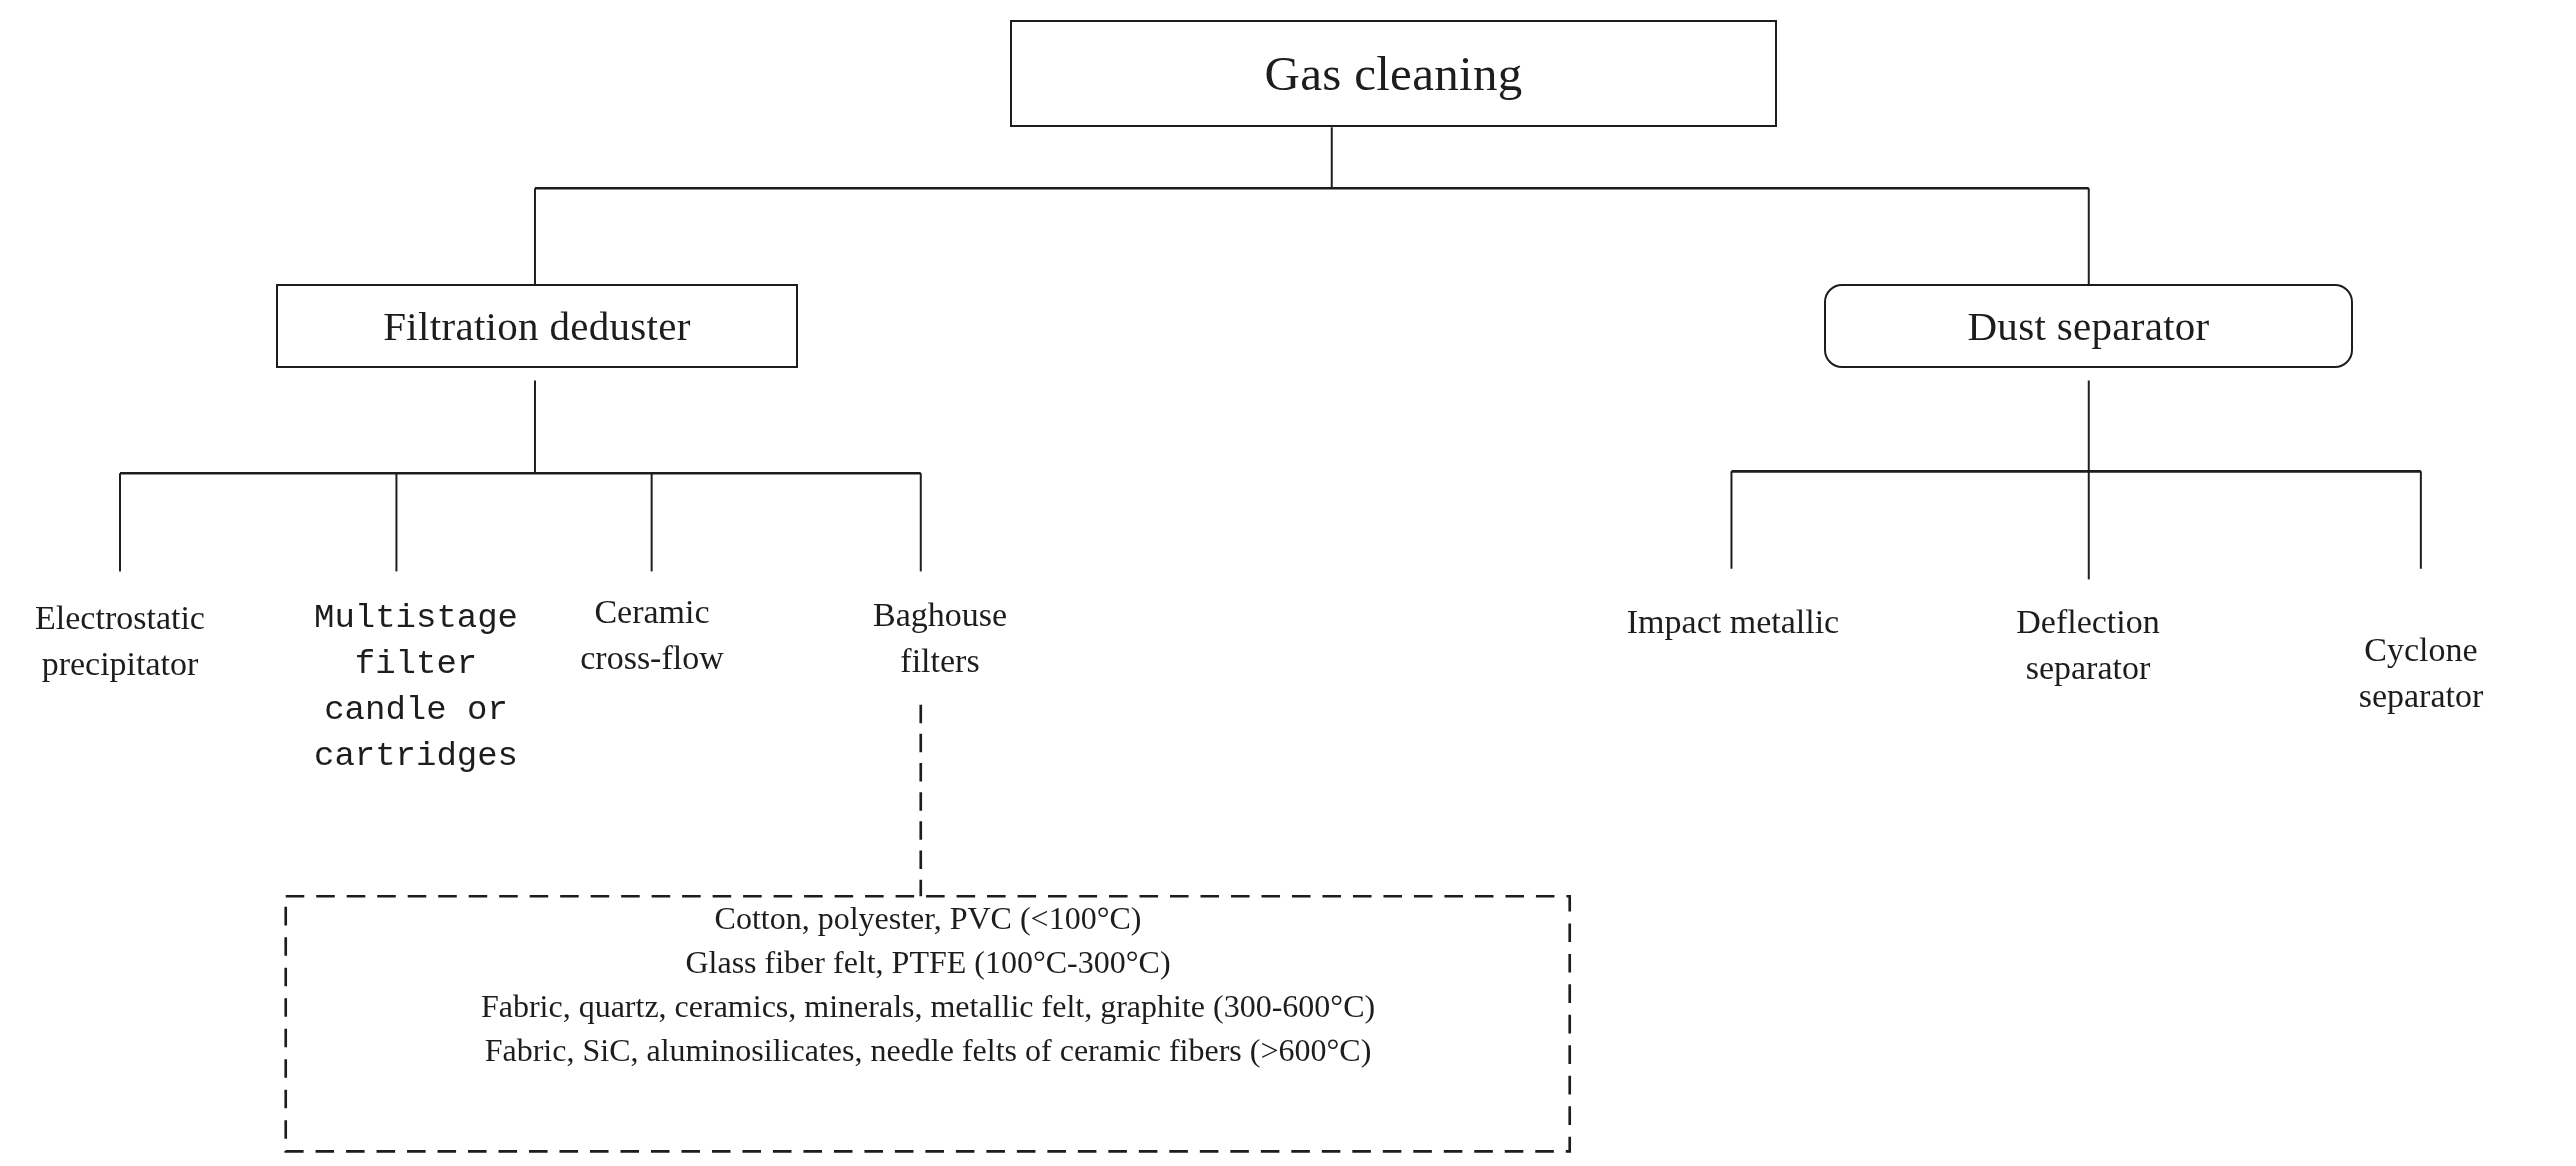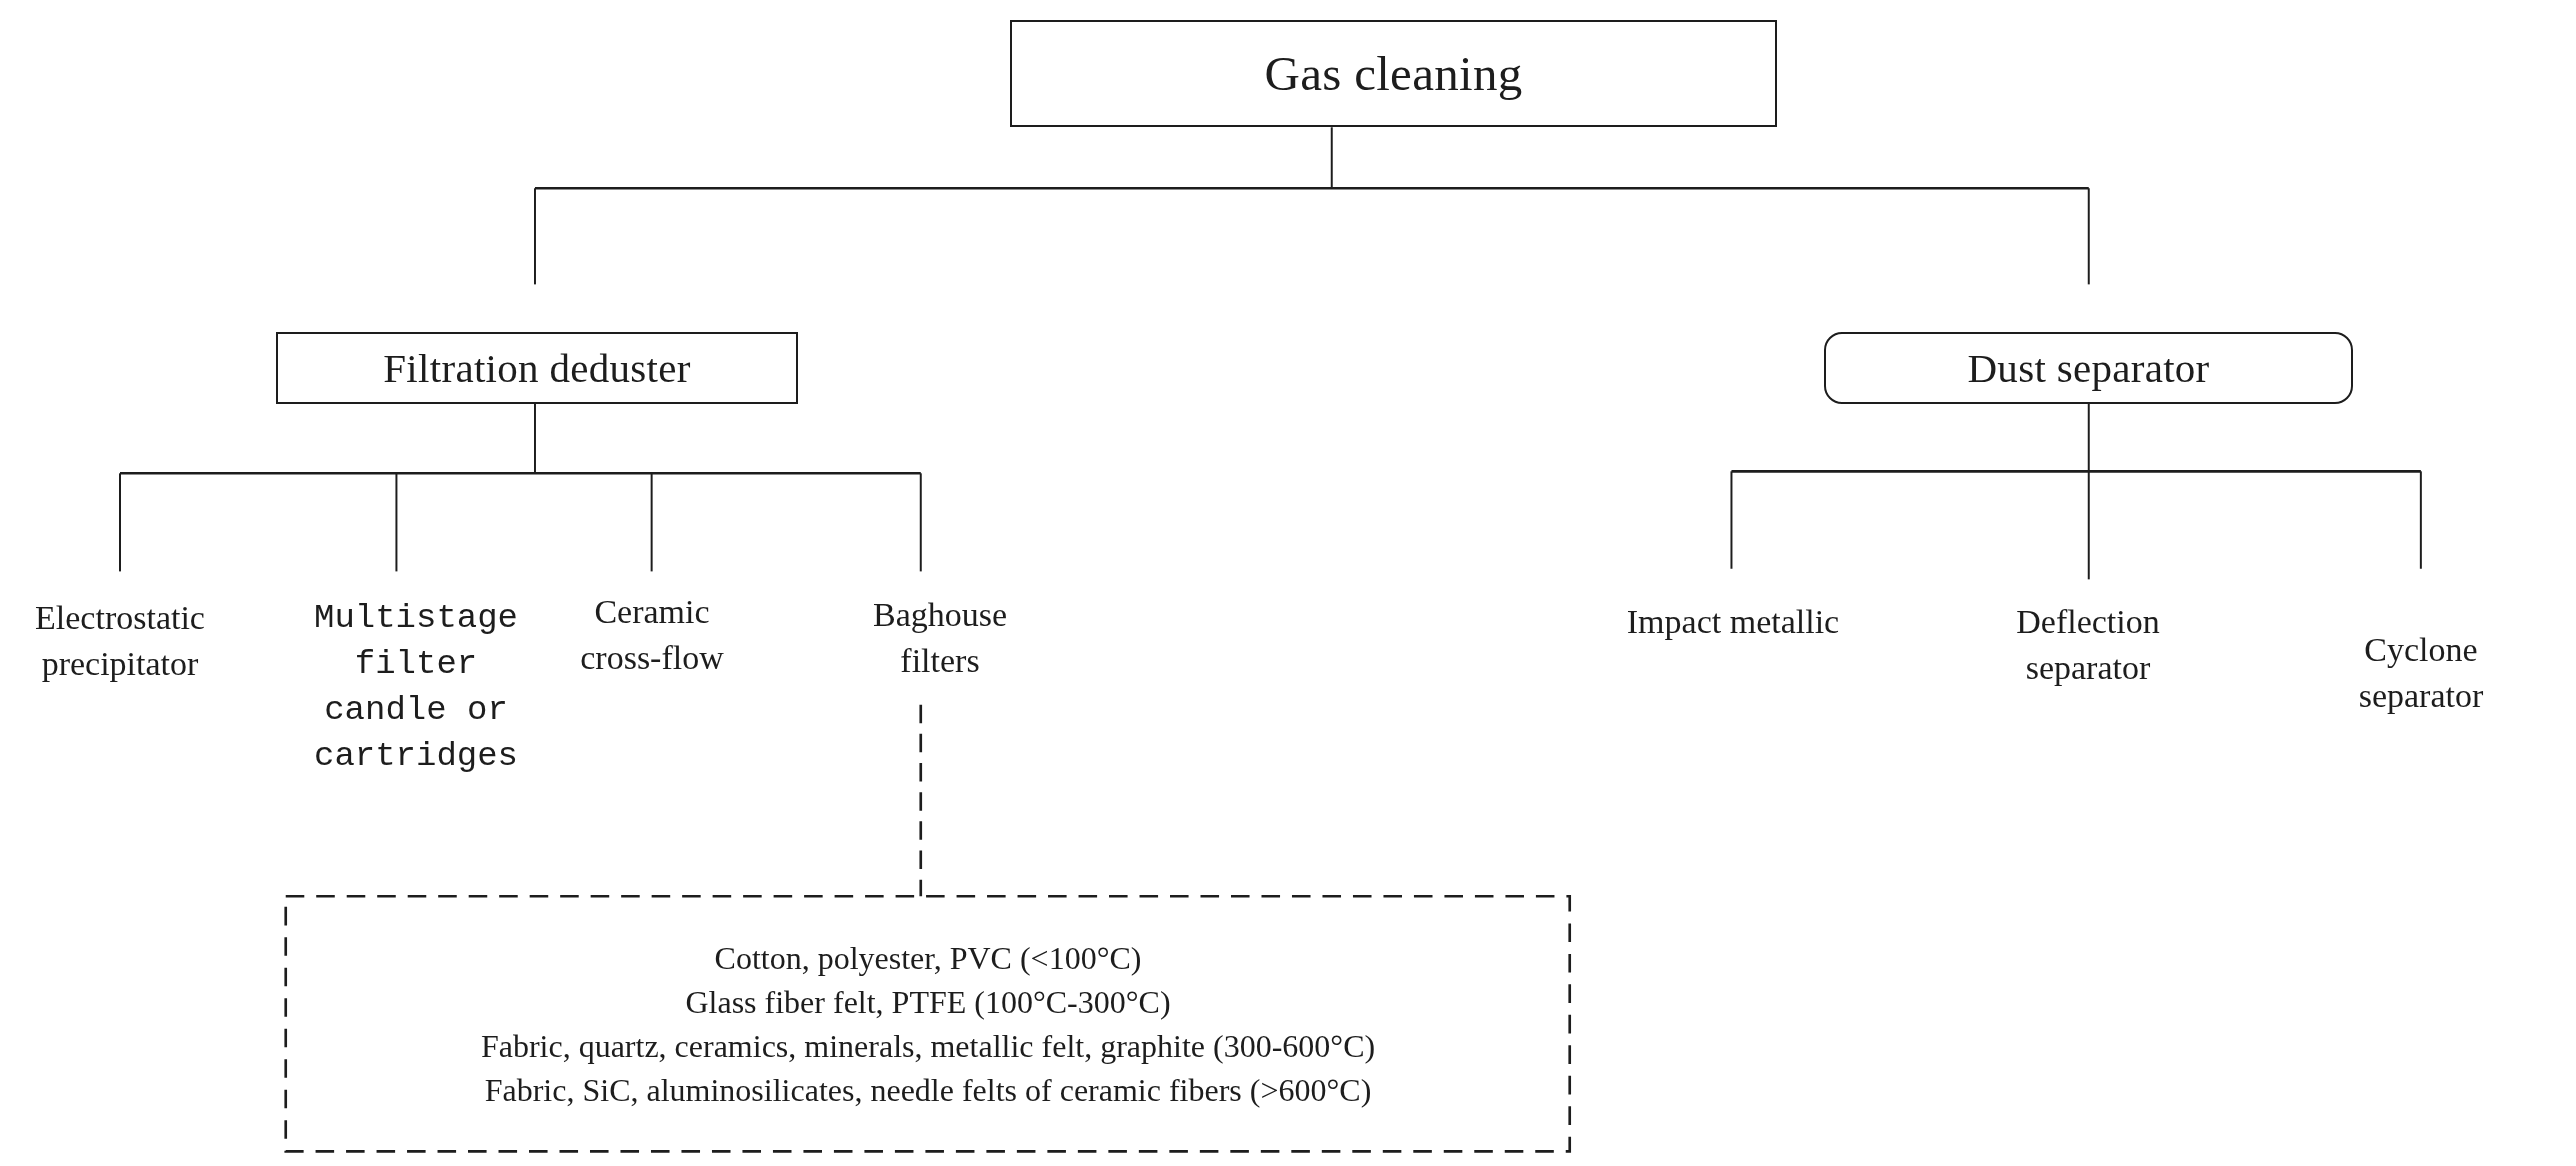--- a/index.html
+++ b/index.html
@@ -28,21 +28,21 @@
     position: absolute;
     border: 2.7px solid #1d1d1d;
     background: #ffffff;
     display: flex;
     align-items: center;
     justify-content: center;
     text-align: center;
     letter-spacing: 0.3px;
   }
   .node.root-node   { left: 1010px; top: 20px;  width: 767px; height: 107px; font-size: 49px; }
-  .node.branch-node { top: 284px; height: 72px; font-size: 41px; margin-top: 48px; }
+  .node.branch-node { top: 284px; height: 84px; font-size: 41px; }
   .node.branch-filtration { left: 276px;  width: 522px; }
   .node.branch-dust       { left: 1824px; width: 529px; border-radius: 18px; }
   .leaf {
     position: absolute;
     transform: translateX(-50%);
     text-align: center;
     white-space: pre-line;
     font-size: 34px;
     line-height: 46px;
   }
@@ -53,21 +53,20 @@
   .leaf.impact        { left: 1733px; top: 599px; }
   .leaf.deflection    { left: 2088px; top: 599px; }
   .leaf.cyclone       { left: 2421px; top: 587px; margin-top: 40px; }
   .materials-box-text {
     position: absolute;
     left: 286px; top: 896px;
     width: 1284px; height: 255px;
     display: flex;
     flex-direction: column;
     align-items: center;
-    justify-content: center;
     text-align: center;
     font-size: 32px;
     line-height: 44px;
   }
 </style>
 </head>
 <body>
 
 <div class="canvas">
 

